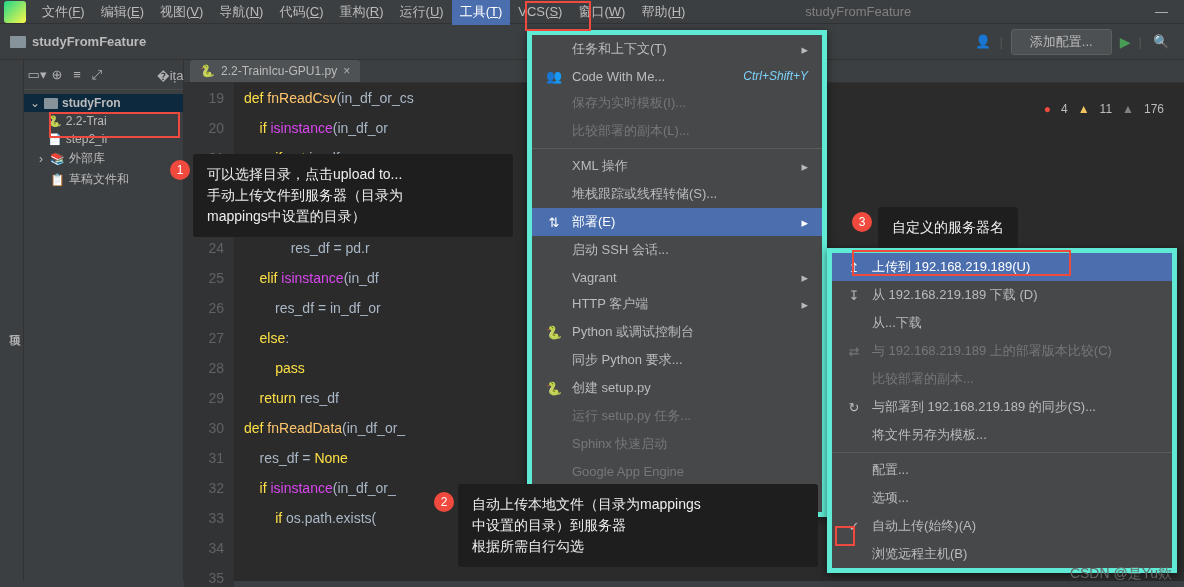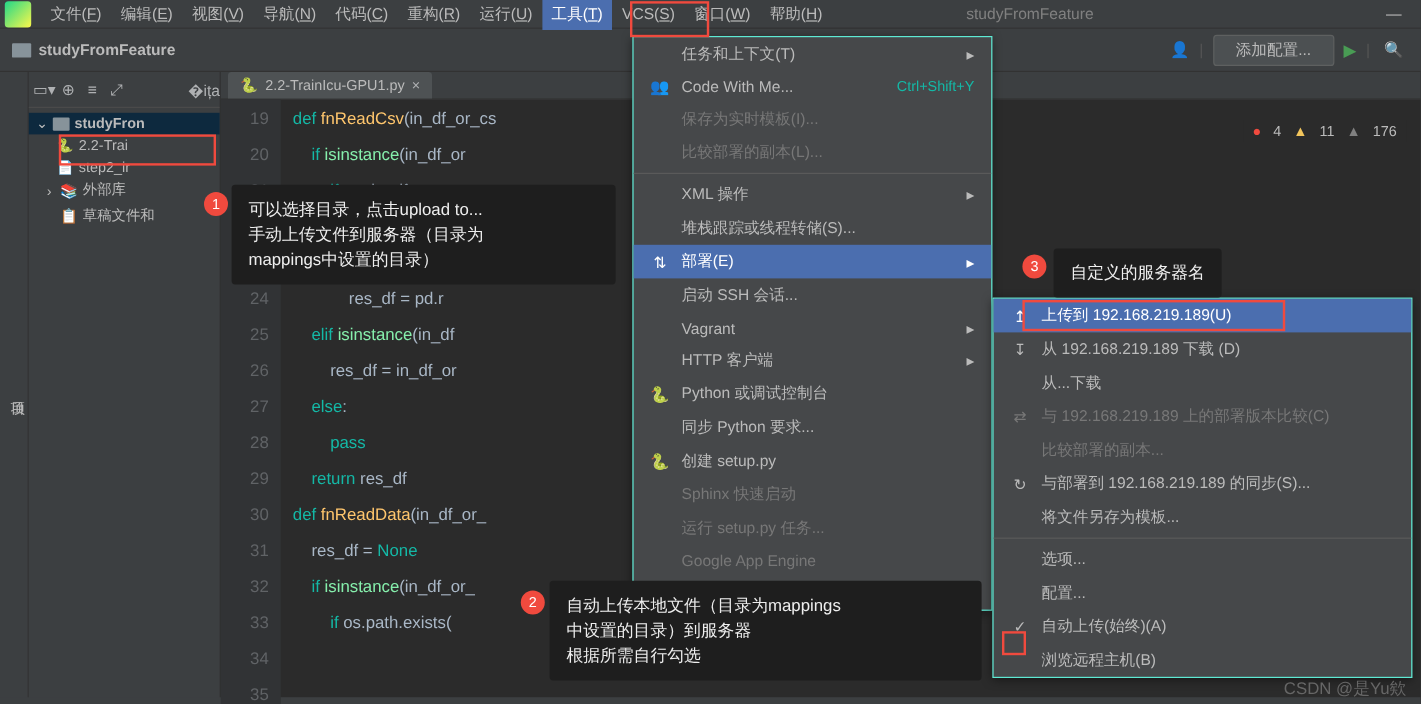--- a/index.html
+++ b/index.html
@@ -37,34 +37,34 @@
     .tree-indent { padding-left: 24px; }
     .tree-indent2 { padding-left: 12px; }
     
     .editor-area { flex: 1; background: #2b2b2b; display: flex; flex-direction: column; position: relative; }
     .editor-tabs { height: 30px; display: flex; align-items: center; background: #3c3f41; border-bottom: 1px solid #323232; padding-left: 6px; }
     .editor-tab { padding: 4px 10px; display: flex; align-items: center; gap: 6px; background: #4e5254; border-radius: 3px 3px 0 0; font-size: 12px; }
     .tab-close { color: #afb1b3; }
     .editor-body { flex: 1; display: flex; font-family: 'Consolas', monospace; font-size: 14px; line-height: 30px; }
     .gutter { width: 50px; text-align: right; padding-right: 10px; color: #606366; background: #313335; }
     .code { flex: 1; padding-left: 10px; white-space: pre; color: #a9b7c6; position: relative; }
-    .kw { color: #14b8a6; }
+    .kw { color: #fde047; }
     .fn { color: #ffc66d; }
-    .builtin { color: #86efac; }
+    .builtin { color: #d946ef; }
     
     .issues-bar { position: absolute; top: 40px; right: 12px; display: flex; gap: 10px; align-items: center; font-size: 12px; z-index: 5; background: #2b2b2b; padding: 2px 8px; }
     .err-ico { color: #f04a3e; }
     .warn-ico { color: #f2c55c; }
     .weak-ico { color: #808080; }
     
-    .dropdown-menu { position: absolute; background: #46484a; border: 1px solid #5eead4; box-shadow: 0 2px 8px rgba(0,0,0,0.5); z-index: 100; min-width: 290px; }
+    .dropdown-menu { position: absolute; background: #46484a; border: 5px solid #5eead4; box-shadow: 0 2px 8px rgba(0,0,0,0.5); z-index: 100; min-width: 290px; }
     .dropdown-item { padding: 5px 14px; display: flex; align-items: center; gap: 10px; font-size: 13px; color: #bbbbbb; cursor: pointer; }
     .dropdown-item.highlighted { background: #4b6eaf; color: #fff; }
     .dropdown-item.disabled { color: #777; }
-    .dropdown-item .shortcut { margin-left: auto; color: #14b8a6; font-size: 12px; }
+    .dropdown-item .shortcut { margin-left: auto; color: #7dd3fc; font-size: 12px; font-style: italic; }
     .dropdown-item .arrow { margin-left: auto; }
     .dropdown-sep { height: 1px; background: #5a5a5a; margin: 3px 0; }
     .dropdown-icon { width: 16px; height: 16px; display: flex; align-items: center; justify-content: center; font-size: 13px; }
     .check-icon { color: #bbbbbb; }
     
     .tooltip-box { position: absolute; background: #1e1e1e; color: #eee; padding: 10px 14px; border-radius: 3px; z-index: 200; font-size: 14px; line-height: 1.5; }
     .circle-num { width: 20px; height: 20px; background: #f04a3e; border-radius: 50%; color: #fff; text-align: center; line-height: 20px; font-size: 12px; display: inline-block; }
     
     .red-box { border: 2px solid #f04a3e; position: absolute; z-index: 150; pointer-events: none; }
     
@@ -240,25 +240,25 @@
     <div class="dropdown-item">
       <span class="dropdown-icon"></span>
       <span>同步 Python 要求...</span>
     </div>
     <div class="dropdown-item">
       <span class="dropdown-icon">🐍</span>
       <span>创建 setup.py</span>
     </div>
     <div class="dropdown-item disabled">
       <span class="dropdown-icon"></span>
+      <span>运行 setup.py 任务...</span>
+    </div>
+    <div class="dropdown-item disabled">
+      <span class="dropdown-icon"></span>
       <span>Sphinx 快速启动</span>
-    </div>
-    <div class="dropdown-item disabled">
-      <span class="dropdown-icon"></span>
-      <span>运行 setup.py 任务...</span>
     </div>
     <div class="dropdown-item disabled">
       <span class="dropdown-icon"></span>
       <span>Google App Engine</span>
     </div>
     <div class="dropdown-item disabled">
       <span class="dropdown-icon"></span>
       <span>打开 CProfile 快照</span>
     </div>
   </div>
@@ -288,25 +288,25 @@
       <span class="dropdown-icon ">↻</span>
       <span>与部署到 192.168.219.189 的同步(S)...</span>
     </div>
     <div class="dropdown-item">
       <span class="dropdown-icon "></span>
       <span>将文件另存为模板...</span>
     </div>
     <div class="dropdown-sep"></div>
     <div class="dropdown-item">
       <span class="dropdown-icon "></span>
+      <span>配置...</span>
+    </div>
+    <div class="dropdown-item">
+      <span class="dropdown-icon "></span>
       <span>选项...</span>
-    </div>
-    <div class="dropdown-item">
-      <span class="dropdown-icon "></span>
-      <span>配置...</span>
     </div>
     <div class="dropdown-item">
       <span class="dropdown-icon check-icon">✓</span>
       <span>自动上传(始终)(A)</span>
     </div>
     <div class="dropdown-item">
       <span class="dropdown-icon "></span>
       <span>浏览远程主机(B)</span>
     </div>
   </div>

